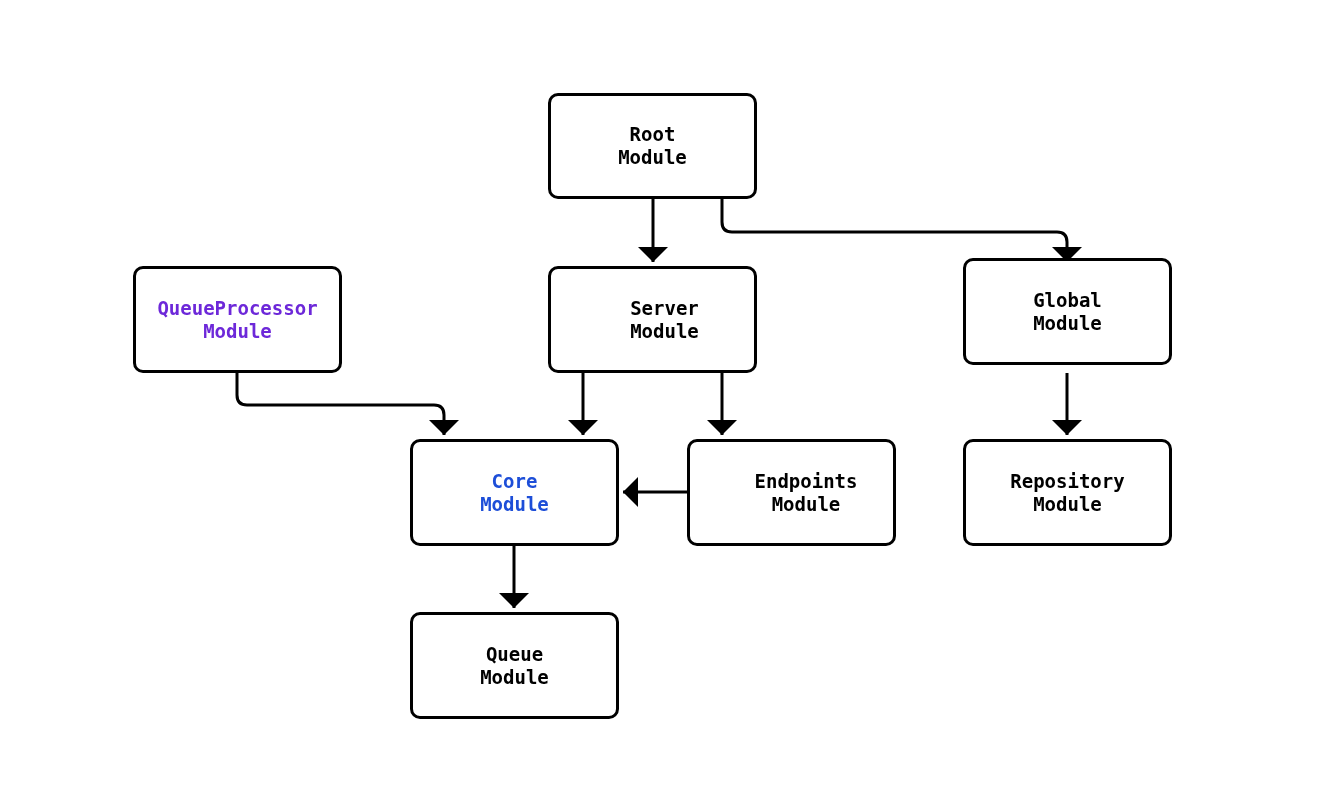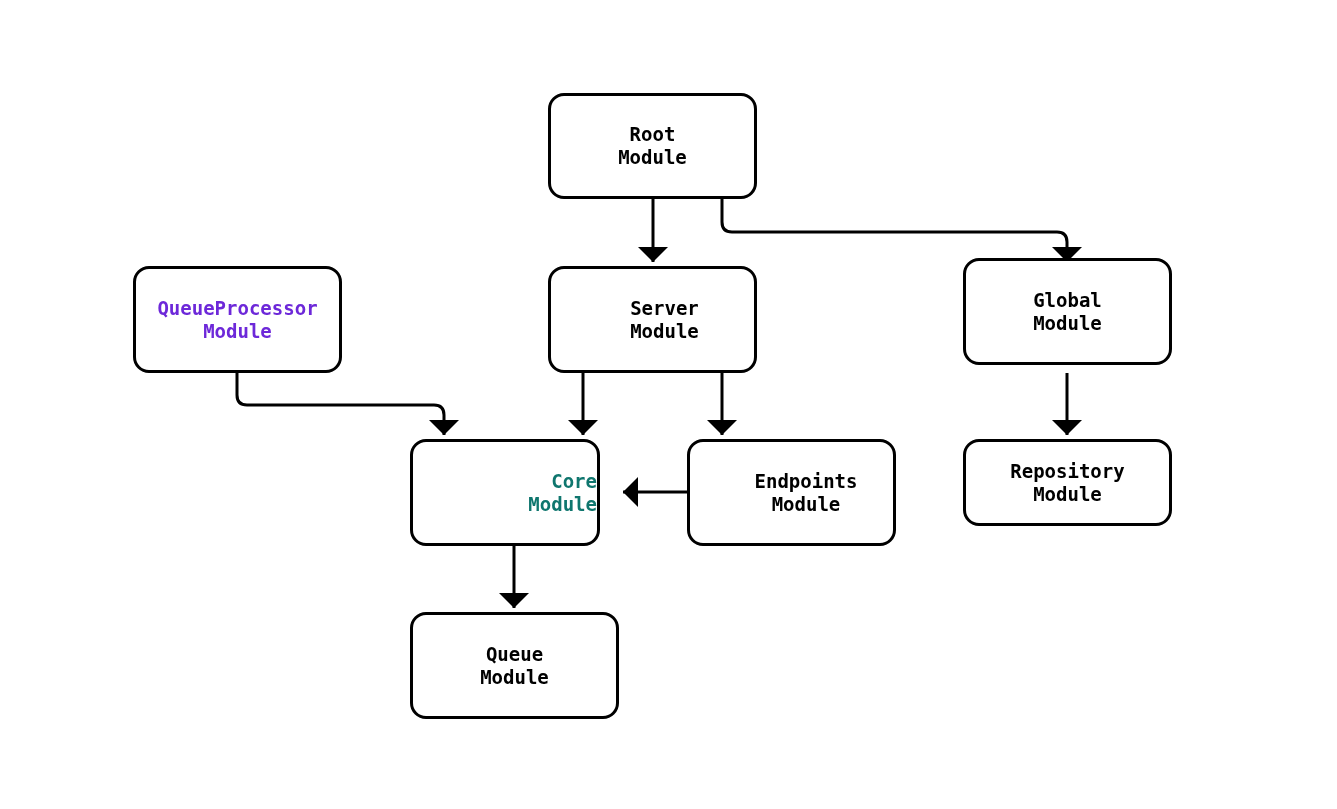--- a/index.html
+++ b/index.html
@@ -28,21 +28,21 @@
     left: 0;
     top: 0;
     width: 1337px;
     height: 809px;
   }
   .node {
     position: absolute;
     box-sizing: border-box;
     background: #ffffff;
     border: 3px solid #000000;
-    border-radius: 16px;
+    border-radius: 10px;
     display: flex;
     flex-direction: column;
     align-items: center;
     justify-content: center;
     font-weight: bold;
     font-size: 19px;
     line-height: 1.2;
     color: #000000;
     text-align: center;
     font-family: "DejaVu Sans Mono", "Liberation Mono", monospace;
@@ -85,29 +85,29 @@
         <span>Module</span>
       </div>
       <div class="node" style="left: 548px; top: 266px; width: 209px; height: 107px; background: rgb(255, 255, 255); border-color: rgb(0, 0, 0); color: rgb(0, 0, 0); padding-left: 24px;">
         <span>Server</span>
         <span>Module</span>
       </div>
       <div class="node" style="left: 963px; top: 258px; width: 209px; height: 107px; background: rgb(255, 255, 255); border-color: rgb(0, 0, 0); color: rgb(0, 0, 0);">
         <span>Global</span>
         <span>Module</span>
       </div>
-      <div class="node" style="left: 410px; top: 439px; width: 190px; height: 107px; background: rgb(255, 255, 255); border-color: rgb(0, 0, 0); color: #0f766e; align-items: flex-end;">
+      <div class="node" style="left: 410px; top: 439px; width: 209px; height: 107px; background: rgb(255, 255, 255); border-color: rgb(0, 0, 0); color: #1d4ed8;">
         <span>Core</span>
         <span>Module</span>
       </div>
       <div class="node" style="left: 687px; top: 439px; width: 209px; height: 107px; background: rgb(255, 255, 255); border-color: rgb(0, 0, 0); color: rgb(0, 0, 0); padding-left: 29px;">
         <span>Endpoints</span>
         <span>Module</span>
       </div>
-      <div class="node" style="left: 963px; top: 439px; width: 209px; height: 87px; background: rgb(255, 255, 255); border-color: rgb(0, 0, 0); color: rgb(0, 0, 0);">
+      <div class="node" style="left: 963px; top: 439px; width: 209px; height: 107px; background: rgb(255, 255, 255); border-color: rgb(0, 0, 0); color: rgb(0, 0, 0);">
         <span>Repository</span>
         <span>Module</span>
       </div>
       <div class="node" style="left: 410px; top: 612px; width: 209px; height: 107px; background: rgb(255, 255, 255); border-color: rgb(0, 0, 0); color: rgb(0, 0, 0);">
         <span>Queue</span>
         <span>Module</span>
       </div>
     </div>
 </div>
 

